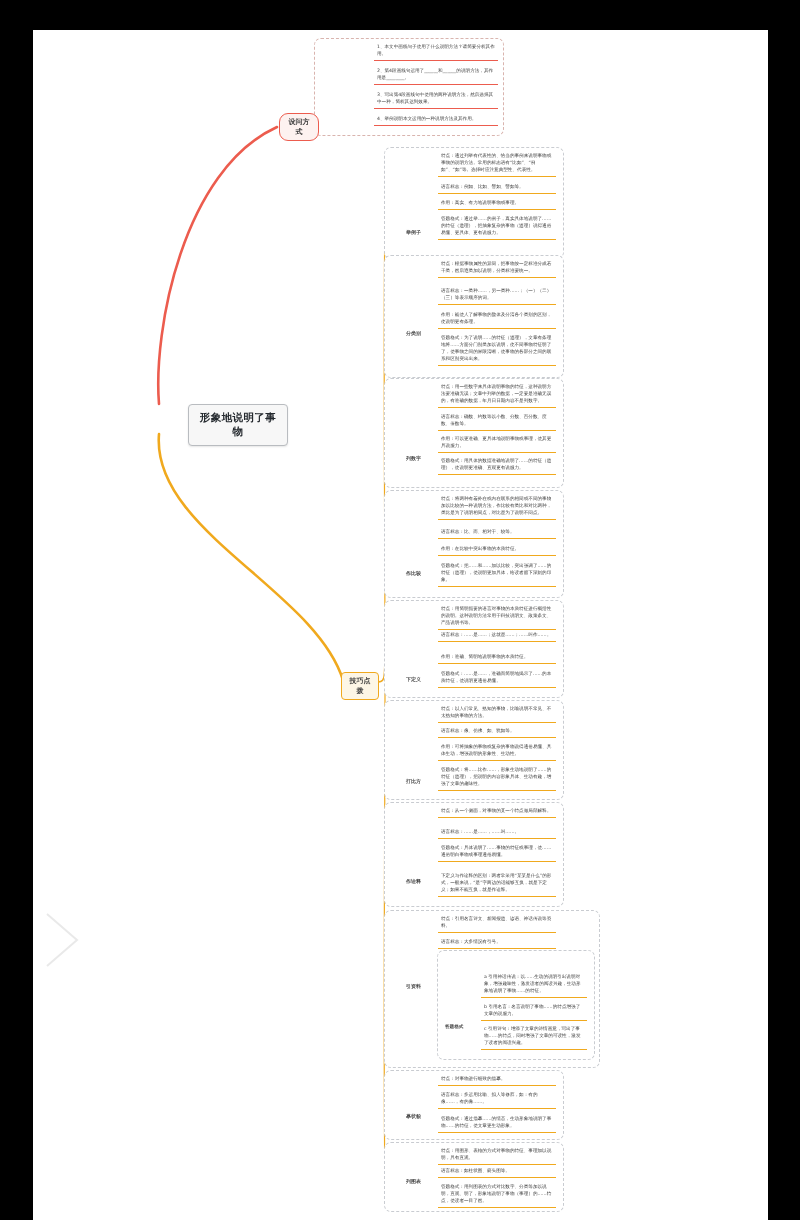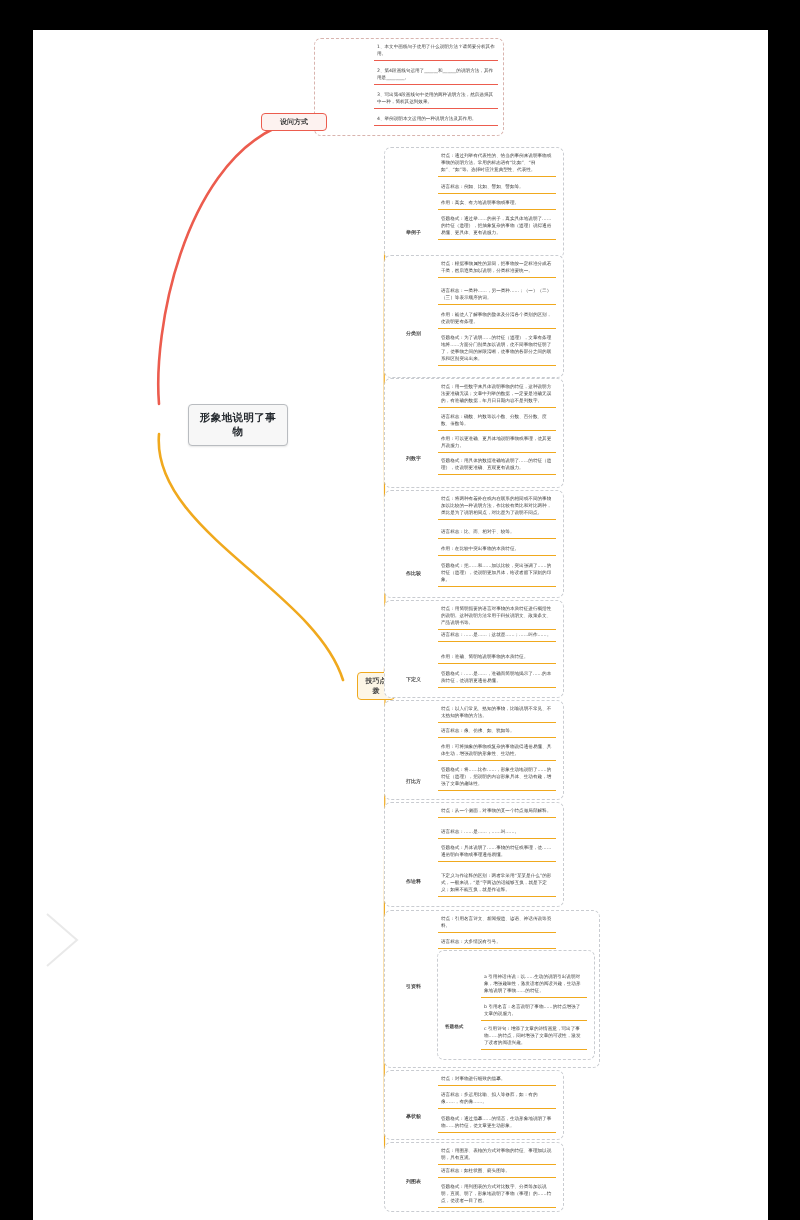--- a/index.html
+++ b/index.html
@@ -19,21 +19,21 @@
     box-shadow:0 1px 2px rgba(0,0,0,.10);
   }
 
   
   .branch1{
     background:#fdf2f0;border:1.4px solid #ec5c4e;border-radius:4px;
     padding:3px 6px;font-size:7px;font-weight:bold;color:#3b3b3b;text-align:center;
   }
   .branch2{
     background:#fdf6e6;border:1.2px solid #f0a91e;border-radius:4px;
-    padding:3px 6px;font-size:7px;font-weight:bold;color:#3b3b3b;text-align:center;margin-left:16px;
+    padding:3px 6px;font-size:7px;font-weight:bold;color:#3b3b3b;text-align:center;
   }
 
   
   .group{
     position:absolute;box-sizing:border-box;
     border:1px dashed #c9ccd1;border-radius:7px;background:#fff;
   }
   .group.red{border-color:#d9b4ae;}
 
   
@@ -84,21 +84,21 @@
         <path d="M 352 849 C 362 849 362 852 372 852"></path>
         <path d="M 352 955 C 362 955 362 958 372 958"></path>
         <path d="M 352 1086 C 362 1086 362 1089 372 1089"></path>
         <path d="M 352 1151 C 362 1151 362 1154 372 1154"></path>
       </g>
     </svg>
 
     <div class="node root">形象地说明了事物</div>
 
     <div class="group red" style="left:281px;top:8px;width:190px;height:98px;"></div>
-    <div class="node branch1" style="left:228px;top:83px;width:66px;">设问方式</div>
+    <div class="node branch1" style="left:246px;top:83px;width:40px;border-radius:9px;">设问方式</div>
 
     <div class="leaf red" style="left:341px;top:12px;width:124px;">1、本文中画线句子使用了什么说明方法？请简要分析其作用。</div>
     <div class="leaf red" style="left:341px;top:36px;width:124px;">2、第4段画线句运用了______和______的说明方法，其作用是________。</div>
     <div class="leaf red" style="left:341px;top:60px;width:124px;">3、写出第4段画线句中使用的两种说明方法，然后选择其中一种，简析其达到效果。</div>
     <div class="leaf red" style="left:341px;top:84px;width:124px;">4、举例说明本文运用的一种说明方法及其作用。</div>
 
     <div class="node branch2" style="left:308px;top:642px;width:38px;">技巧点拨</div>
 
     <div class="group" style="left:351px;top:117px;width:180px;height:112px;"></div>
     <div class="cat" style="left:373px;top:199px;">举例子</div>

